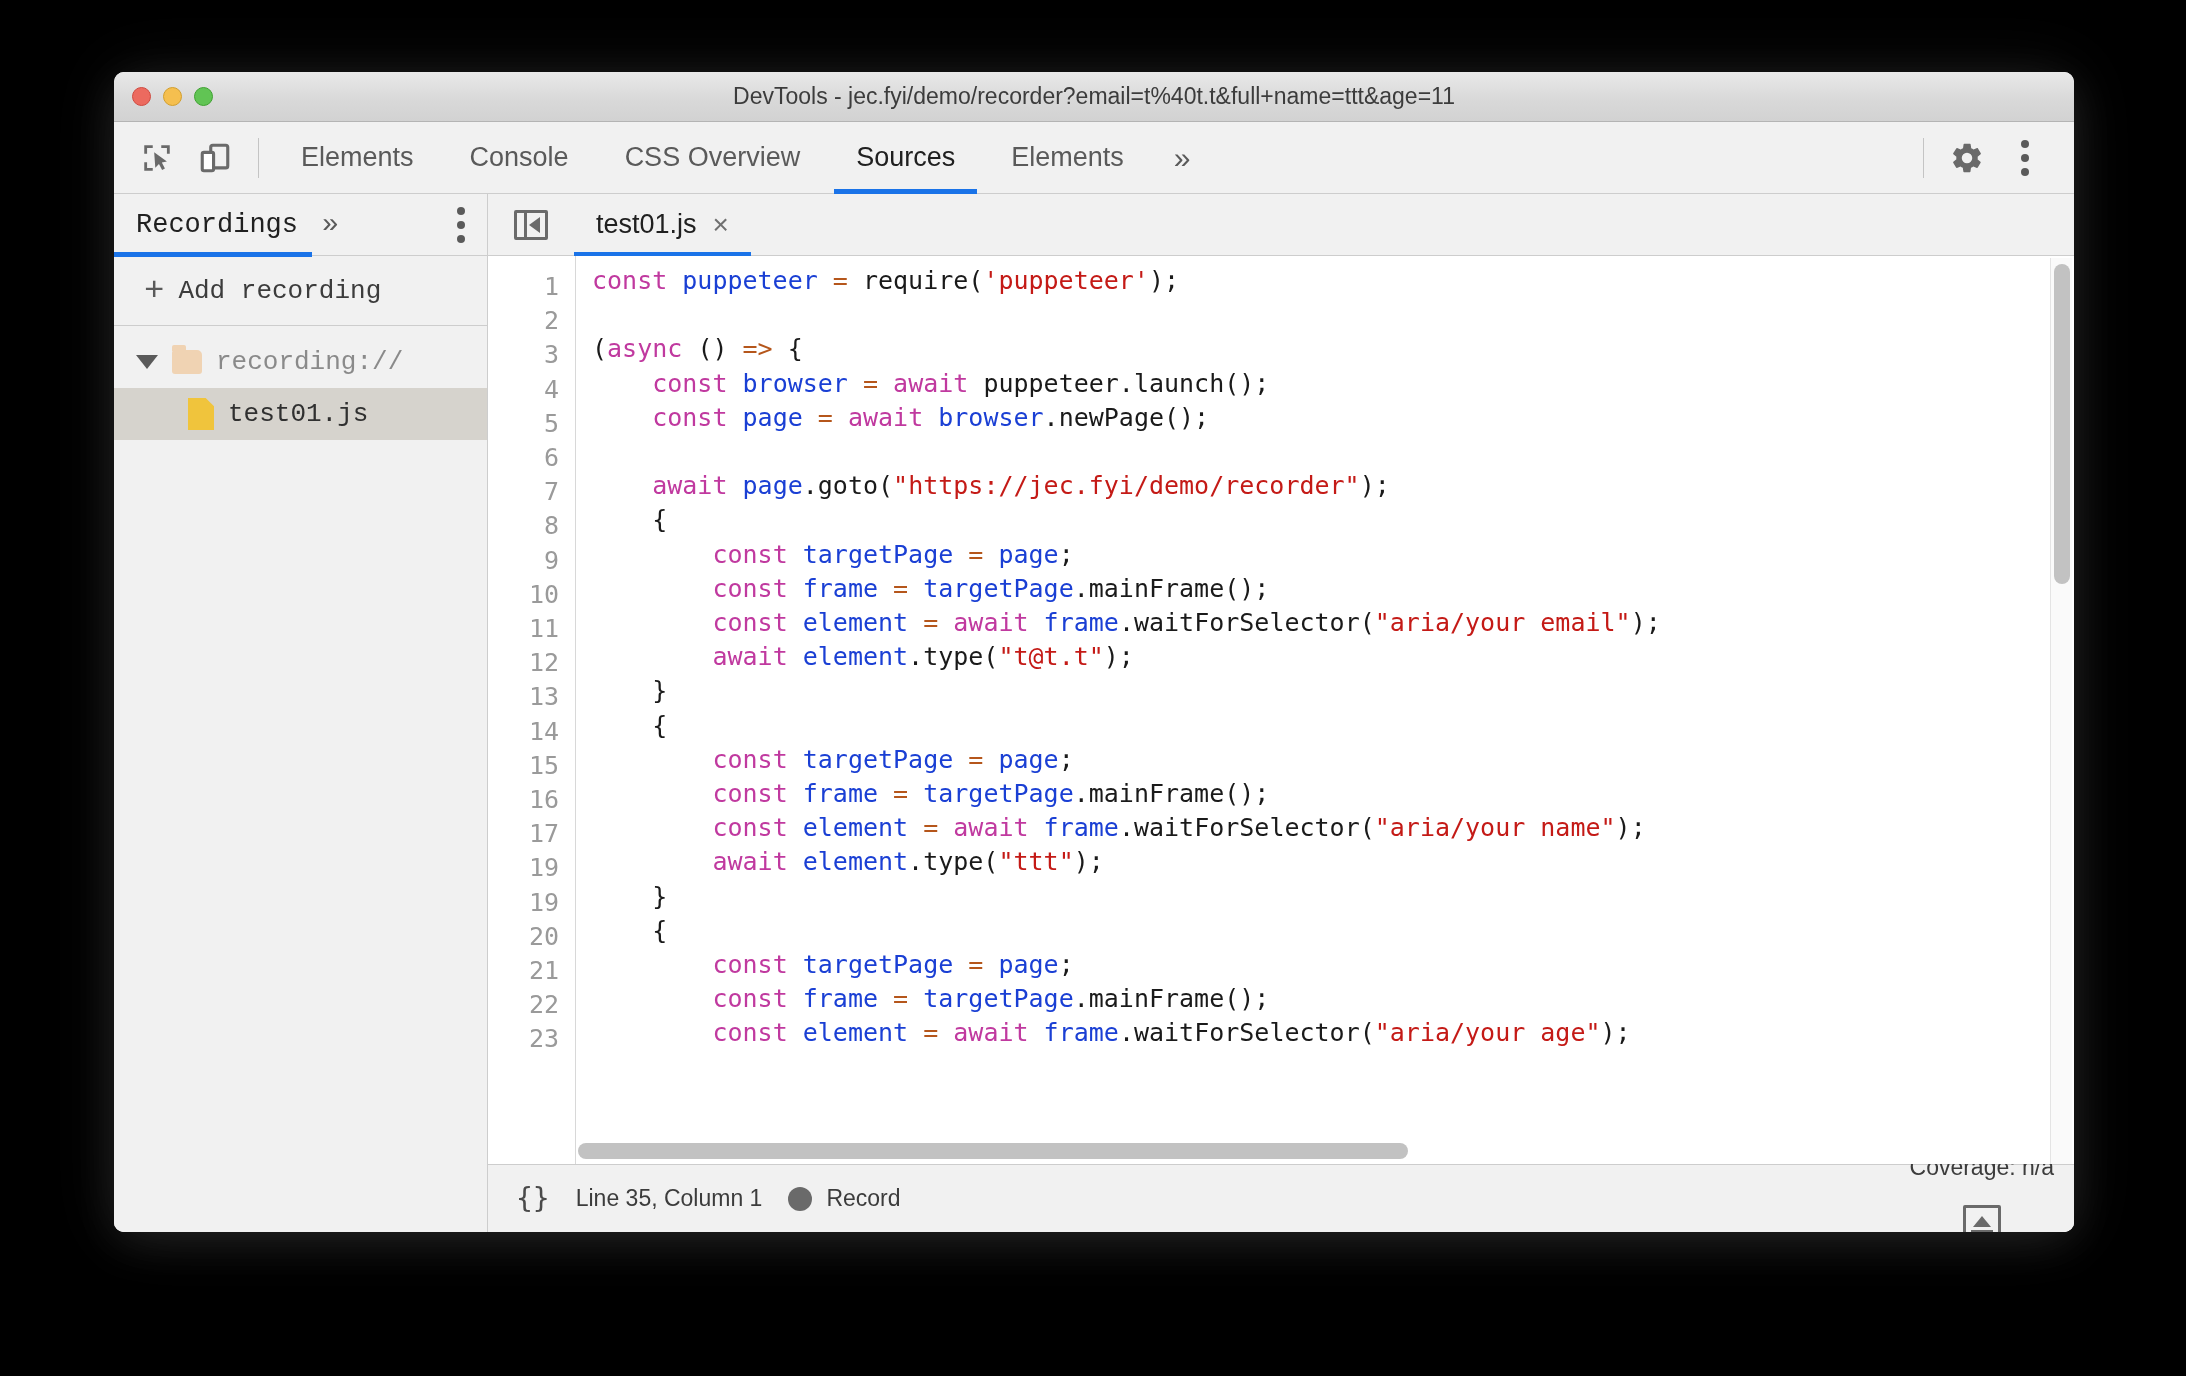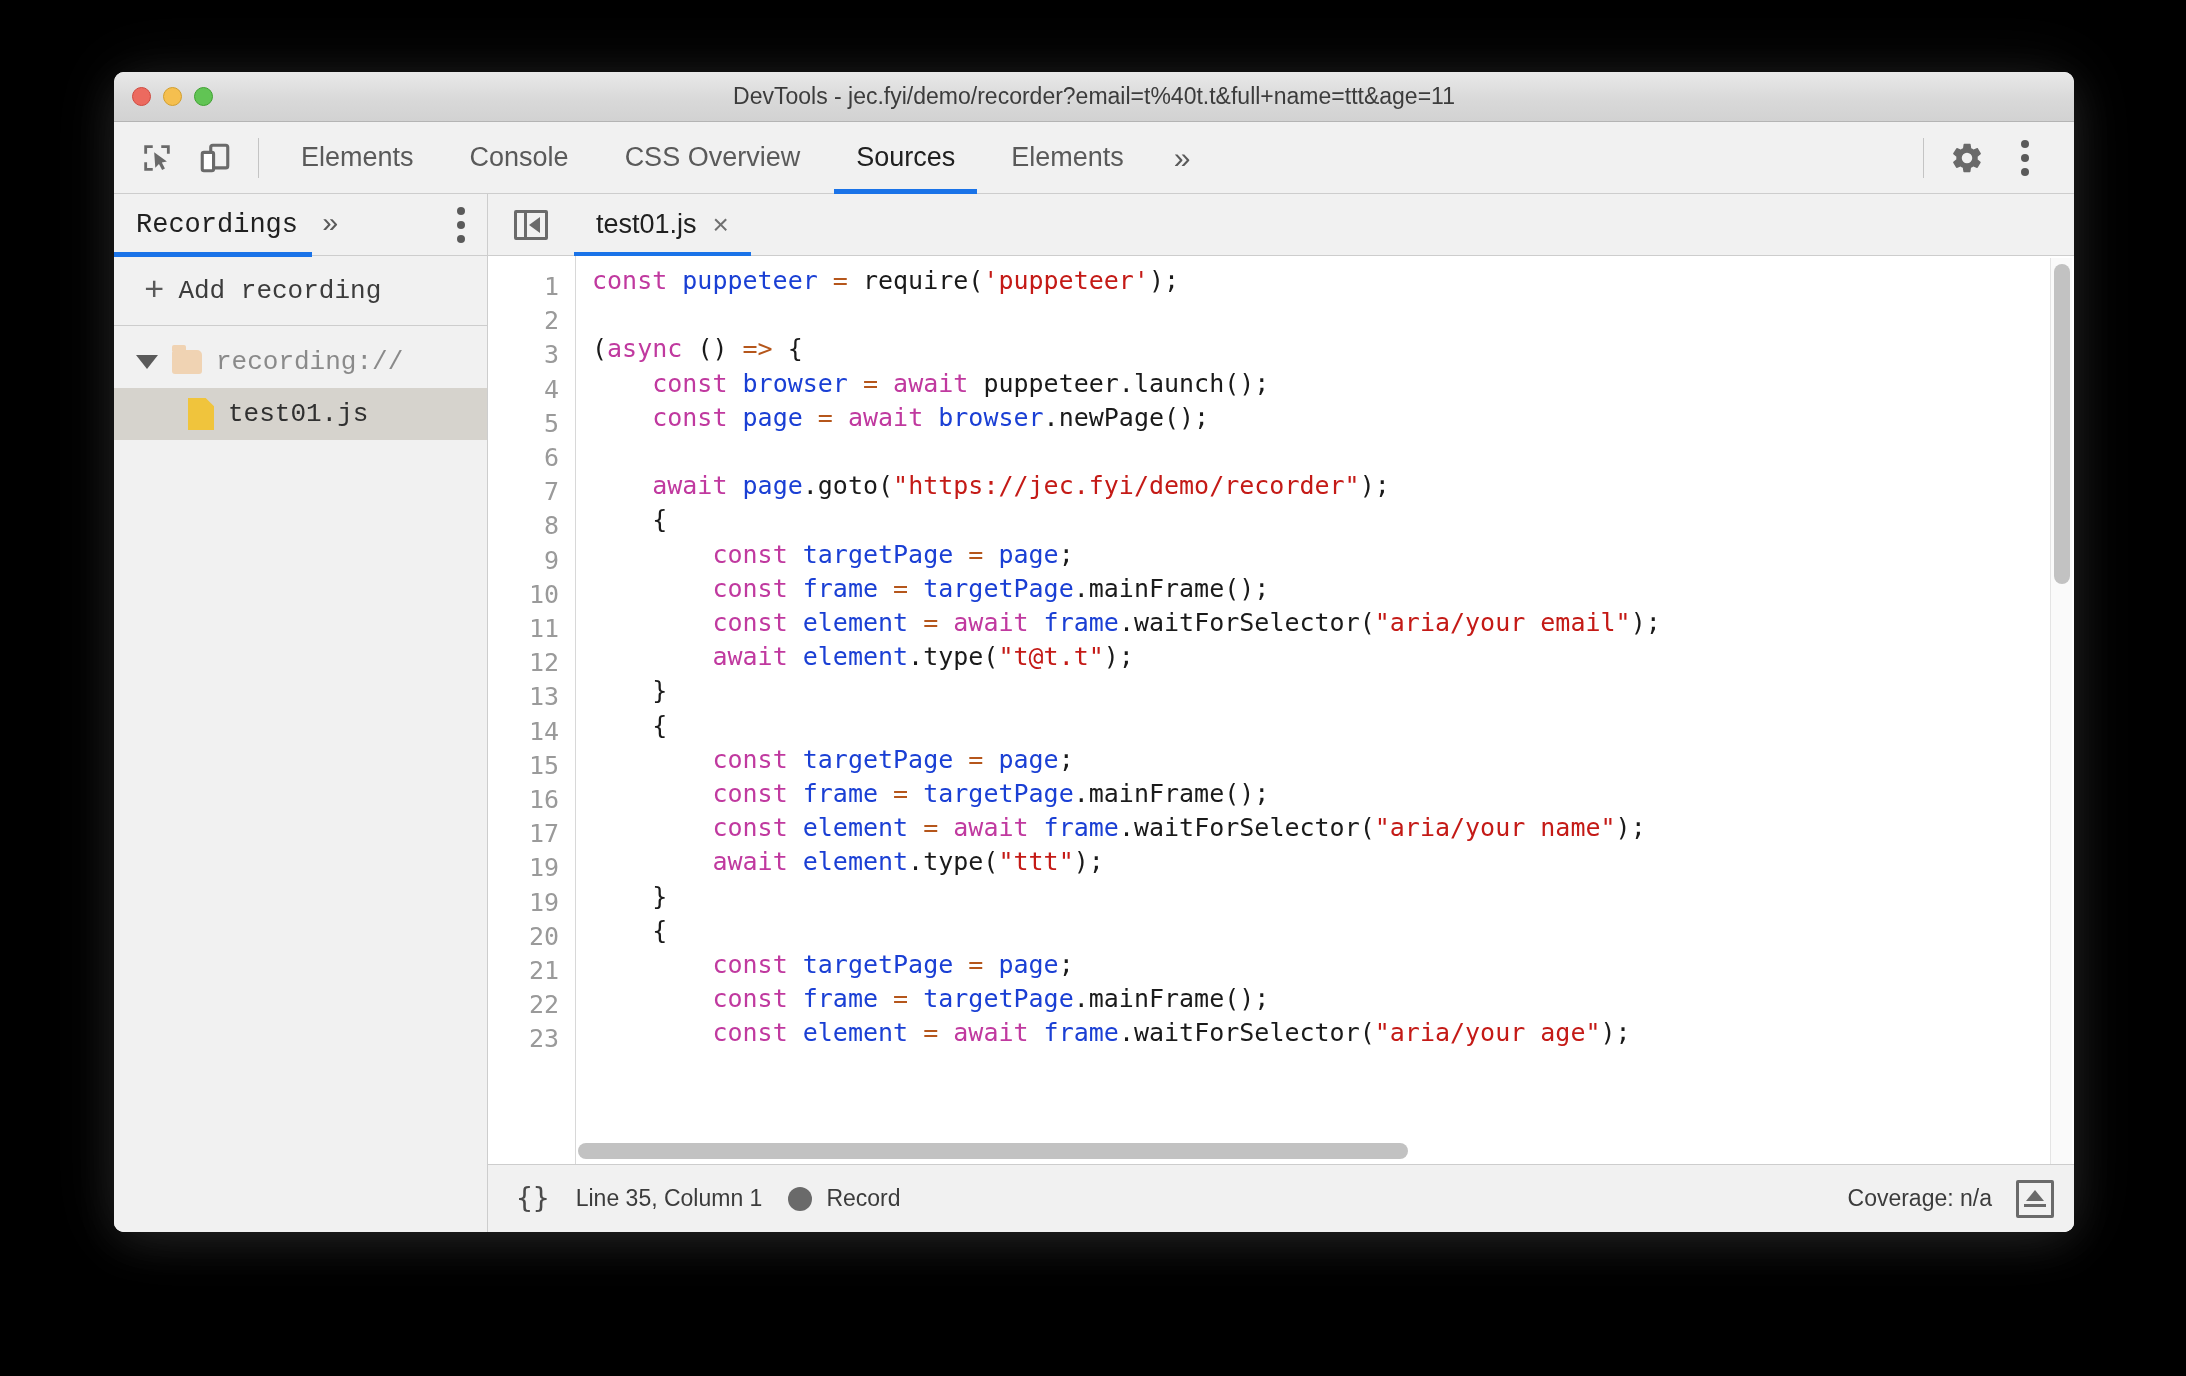--- a/index.html
+++ b/index.html
@@ -223,21 +223,21 @@
     height: 68px; flex: 0 0 68px;
     background: #f1f1f1;
     border-top: 1px solid #cdcdcd;
     display: flex; align-items: center;
     padding: 0 20px 0 28px;
     gap: 26px;
   }
   .st-item { font-size: 23px; color: #3c3c3c; display: flex; align-items: center; gap: 14px; }
   .braces { font-size: 28px; color: #4a4a4a; cursor: pointer; font-family: "DejaVu Sans Mono", monospace; }
   .rec-dot { width: 24px; height: 24px; border-radius: 50%; background: #6a6a6a; }
-  .st-right { margin-left: auto; display: flex; align-items: center; gap: 24px; }
+  .st-right { margin-left: auto; display: flex; align-items: center; gap: 24px; flex-direction: column; }
   .drawer-btn {
     width: 38px; height: 38px; border: 3px solid #6a6a6a; border-radius: 2px;
     display: flex; flex-direction: column; align-items: center; justify-content: center;
     cursor: pointer; position: relative;
   }
   .drawer-btn i {
     width: 0; height: 0;
     border-left: 9px solid transparent; border-right: 9px solid transparent;
     border-bottom: 11px solid #6a6a6a; margin-bottom: 3px;
   }

